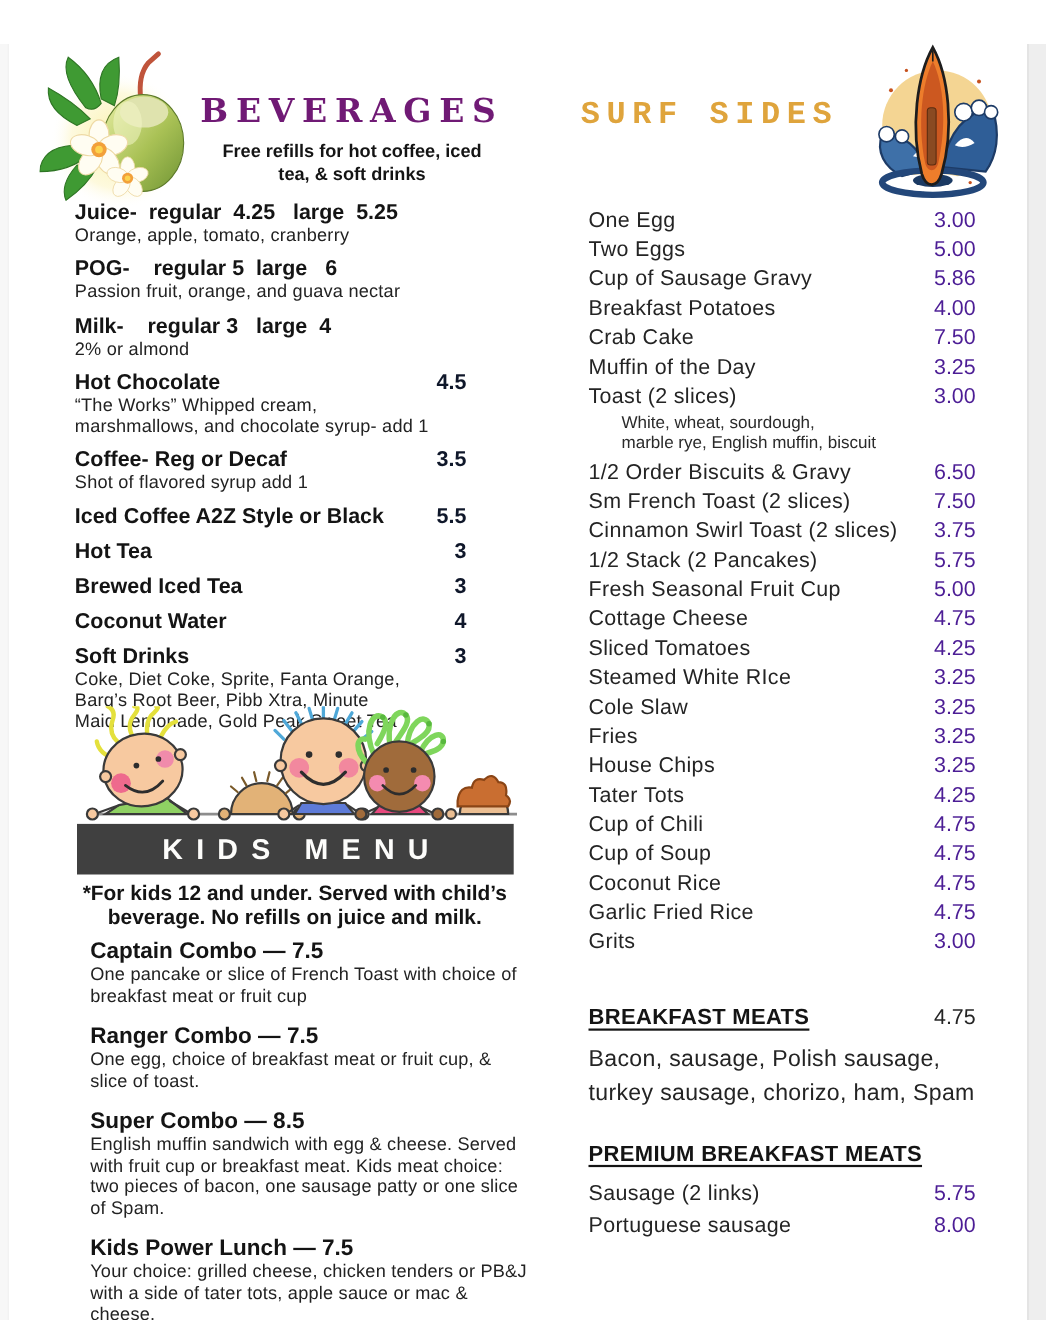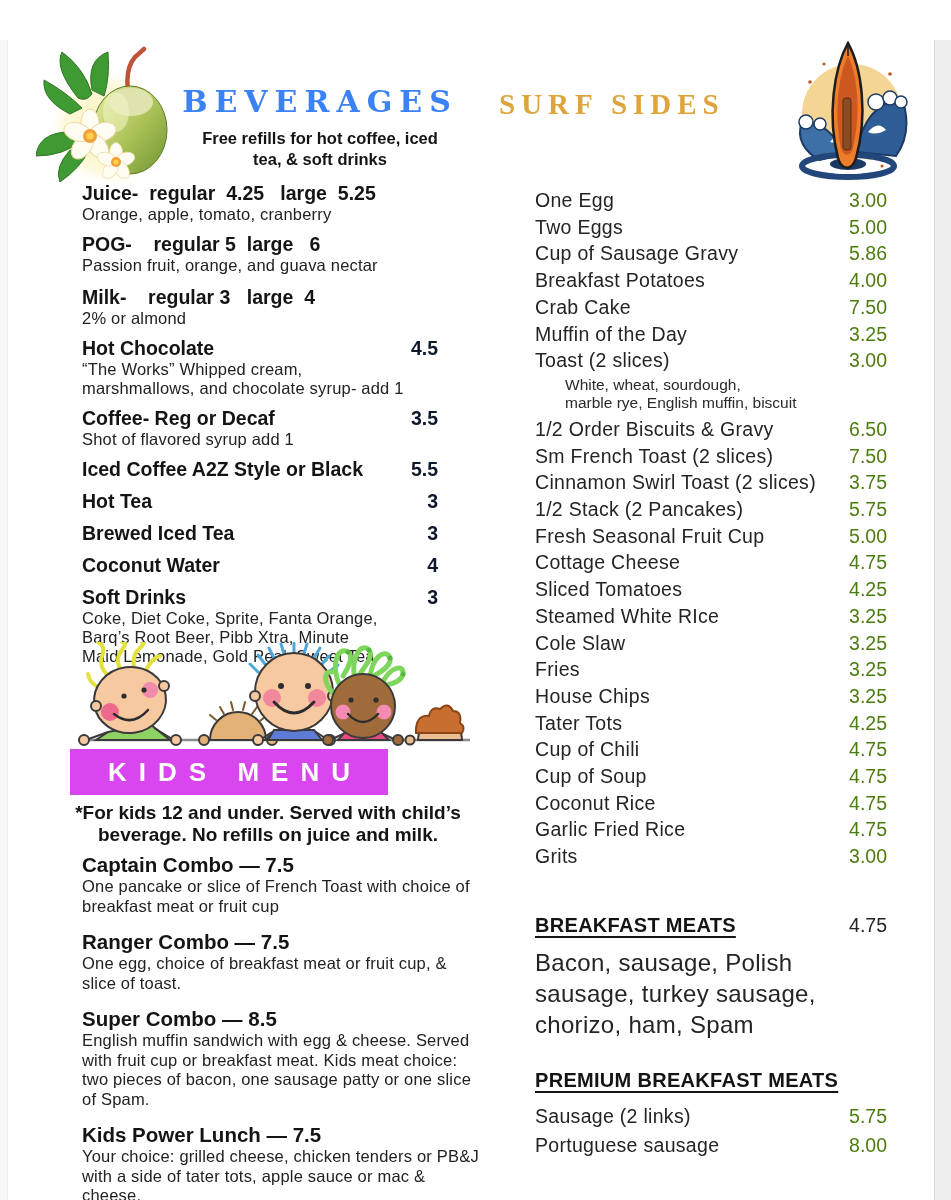--- a/index.html
+++ b/index.html
@@ -15,70 +15,70 @@
   }
   .edge-left {
     position:absolute; left:0; top:40px; width:8px; height:1160px;
     background:#f7f7f7; border-right:1px solid #f0f0f0;
   }
 
   
   .bev-header { position:absolute; left:172px; top:84px; width:296px; text-align:center; }
   .bev-title {
     font-family:"DejaVu Serif", serif; font-weight:700; font-size:30px;
-    letter-spacing:7px; color:#3b82f6; white-space:nowrap;
+    letter-spacing:7px; color:#701a75; white-space:nowrap;
   }
   .bev-sub { margin-top:9px; font-size:16.5px; font-weight:600; line-height:21px; color:#141414; white-space:pre-line; }
 
   .surf-title {
-    position:absolute; left:499px; top:88px;
-    font-family:Liberation Serif, serif; font-weight:700; font-size:29px;
+    position:absolute; left:528px; top:88px;
+    font-family:Liberation Mono, monospace; font-weight:700; font-size:29px;
     letter-spacing:6px; color:#dfa43c; white-space:nowrap;
   }
 
   
-  .bev-list { position:absolute; left:82px; top:181px; width:356px; }
+  .bev-list { position:absolute; left:68px; top:181px; width:356px; }
   .bev-item { margin-bottom:8px; }
   .bev-line { font-size:19.5px; font-weight:700; line-height:24px; white-space:pre-wrap; color:#141414; }
   .bev-row  { display:flex; justify-content:space-between; align-items:baseline; }
   .bev-name { font-size:19.5px; font-weight:700; line-height:24px; color:#141414; }
   .bev-price{ font-size:19.5px; font-weight:700; line-height:24px; color:#0f172a; }
   .bev-desc { font-size:16.5px; line-height:19px; color:#222; white-space:pre-line; letter-spacing:0.2px; }
   .mb-extra { margin-bottom:10px; }
 
   
   .kids-illustration { position:absolute; left:72px; top:642px; width:402px; height:108px; }
   .kids-banner {
-    position:absolute; left:70px; top:749px; width:318px; height:46px;
-    background:#d946ef; display:flex; align-items:center; justify-content:center;
+    position:absolute; left:70px; top:749px; width:397px; height:46px;
+    background:#404040; display:flex; align-items:center; justify-content:center;
   }
   .kids-banner-text { color:#fdfdfb; font-size:26px; font-weight:600; letter-spacing:12px; padding-left:12px; }
   .kids-note { position:absolute; left:58px; top:802px; width:420px; text-align:center;
     font-size:19px; font-weight:700; line-height:22px; white-space:pre-line; color:#141414; }
   .kids-list { position:absolute; left:82px; top:852px; width:400px; }
   .kid-item { margin-bottom:13px; }
   .kid-name { font-size:20.5px; font-weight:700; line-height:25px; color:#141414; }
   .kid-desc { font-size:16.5px; line-height:19.5px; color:#222; letter-spacing:0.2px; }
 
   
   .surf-list { position:absolute; left:535px; top:187px; width:352px; }
   .srow { display:flex; justify-content:space-between; align-items:baseline; line-height:26.7px; }
   .sname { font-size:19.5px; color:#242424; letter-spacing:0.3px; }
-  .sprice{ font-size:19.5px; color:#4d7c0f; text-align:right; min-width:56px; }
+  .sprice{ font-size:19.5px; color:#4c1d95; text-align:right; min-width:56px; }
   .toast-note { font-size:15.5px; line-height:18px; color:#2a2a2a; margin:2px 0 4px 30px; white-space:pre-line; }
 
   
   .meats { position:absolute; left:535px; top:914px; width:352px; }
   .meats-head-row { display:flex; justify-content:space-between; align-items:center; }
   .meats-head {
     font-size:20px; font-weight:800; color:#141414; letter-spacing:0.3px;
     text-decoration:underline; text-decoration-thickness:2px; text-underline-offset:4px;
   }
   .meats-price { font-size:19.5px; color:#242424; }
-  .meats-desc { margin-top:10px; font-size:24px; line-height:31px; color:#242424; letter-spacing:0.3px; }
+  .meats-desc { margin-top:10px; font-size:21px; line-height:31px; color:#242424; letter-spacing:0.3px; }
   .premium-head { margin-top:29px; }
   .meat-row { display:flex; justify-content:space-between; align-items:baseline; line-height:28.5px; }
   .meat-rows { margin-top:10px; }
 </style>
 </head>
 <body>
 
 <div class="page">
   <div class="edge-left"></div>
   <div class="edge-right"></div>

